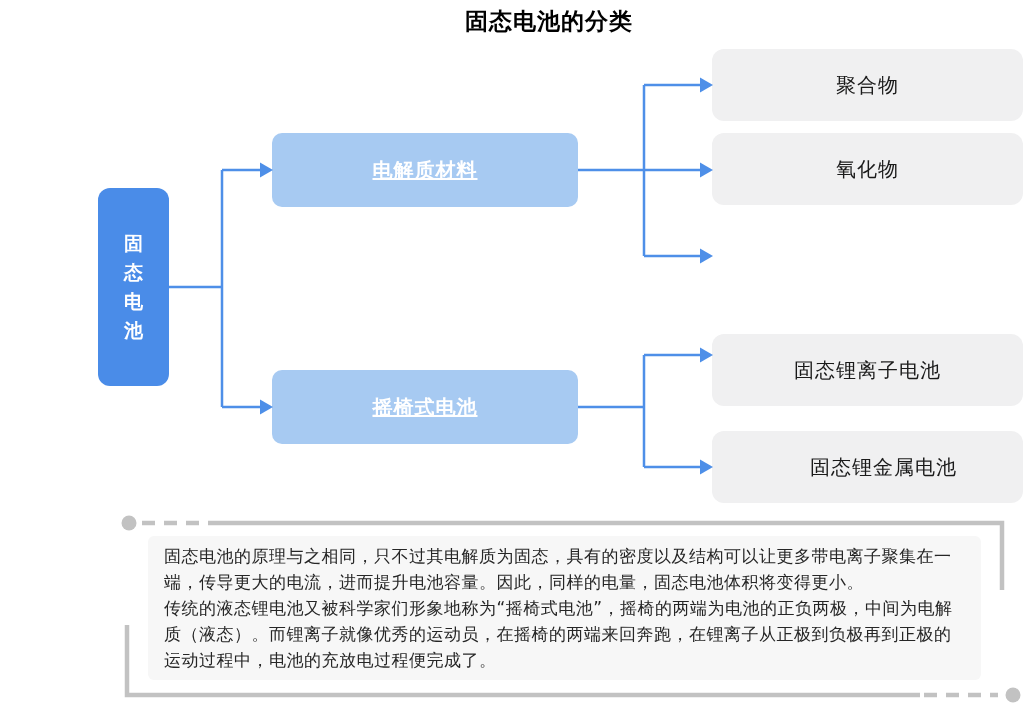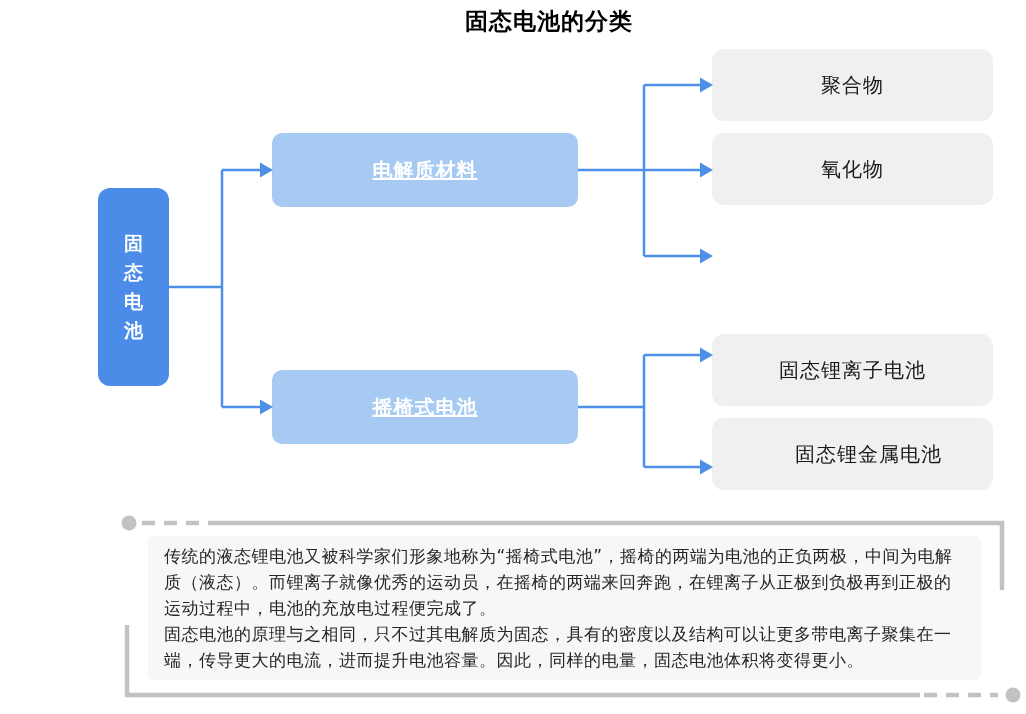--- a/index.html
+++ b/index.html
@@ -51,33 +51,33 @@
     display:flex;align-items:center;justify-content:center;
     color:#ffffff;
     font-size:20px;font-weight:600;
     letter-spacing:1px;
     text-decoration:underline;
   }
   .branch-1{top:133px;}
   .branch-2{top:370px;}
   .leaf-box{
     position:absolute;
-    left:676px;width:281px;height:72px;
+    left:676px;width:311px;height:72px;
     background:var(--leaf-fill);
     border-radius:12px;
     display:flex;align-items:center;justify-content:center;
     color:#1a1a1a;
     font-size:20px;
     letter-spacing:1px;
   }
   .leaf-1{top:49px;}
   .leaf-2{top:133px;}
   .leaf-3{top:220px;}
   .leaf-4{top:334px;text-align:center;}
-  .leaf-5{top:418px;padding-left:32px;}
+  .leaf-5{top:431px;padding-left:32px;}
   svg.overlay{
     position:absolute;left:0;top:0;
     width:1026px;height:714px;
     pointer-events:none;
   }
   .conn{stroke:var(--connector);stroke-width:2.5;fill:none;}
   .ah{fill:var(--connector);stroke:none;}
   .decor-line{stroke:var(--decor);stroke-width:4.5;fill:none;}
   .decor-dash{stroke:var(--decor);stroke-width:4.5;fill:none;stroke-dasharray:13 9;}
   .decor-dot{fill:var(--decor);stroke:none;}
@@ -142,17 +142,17 @@
       <circle class="decor-dot" cx="93" cy="523" r="7.5"></circle>
       <line class="decor-dash" x1="106" y1="523" x2="180" y2="523"></line>
       <path class="decor-line" d="M180 523 H966 V590"></path>
       <path class="decor-line" d="M91 625 V695 H884"></path>
       <line class="decor-dash" x1="888" y1="695" x2="962" y2="695"></line>
       <circle class="decor-dot" cx="977" cy="695" r="7.5"></circle>
     </g>
   </svg>
 
   <div class="note">
+    <p>固态电池的原理与之相同，只不过其电解质为固态，具有的密度以及结构可以让更多带电离子聚集在一端，传导更大的电流，进而提升电池容量。因此，同样的电量，固态电池体积将变得更小。</p>
     <p>传统的液态锂电池又被科学家们形象地称为“摇椅式电池”，摇椅的两端为电池的正负两极，中间为电解质（液态）。而锂离子就像优秀的运动员，在摇椅的两端来回奔跑，在锂离子从正极到负极再到正极的运动过程中，电池的充放电过程便完成了。</p>
-    <p>固态电池的原理与之相同，只不过其电解质为固态，具有的密度以及结构可以让更多带电离子聚集在一端，传导更大的电流，进而提升电池容量。因此，同样的电量，固态电池体积将变得更小。</p>
   </div>
 
 </div>
 
 </body></html>

